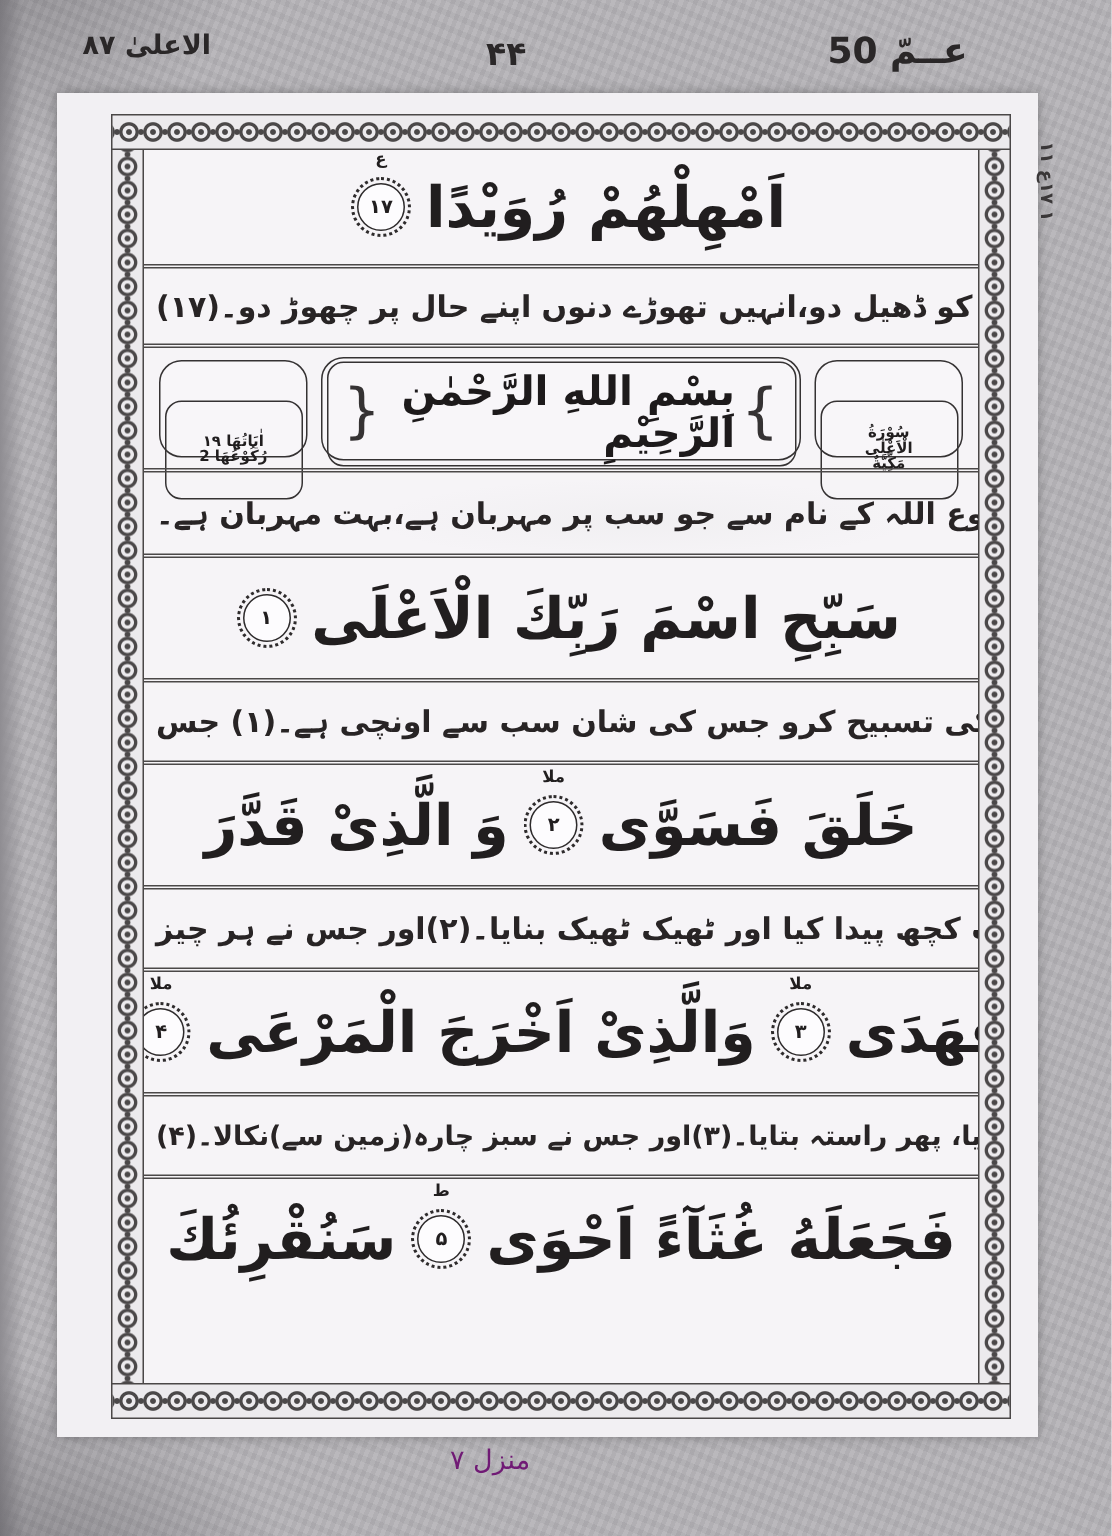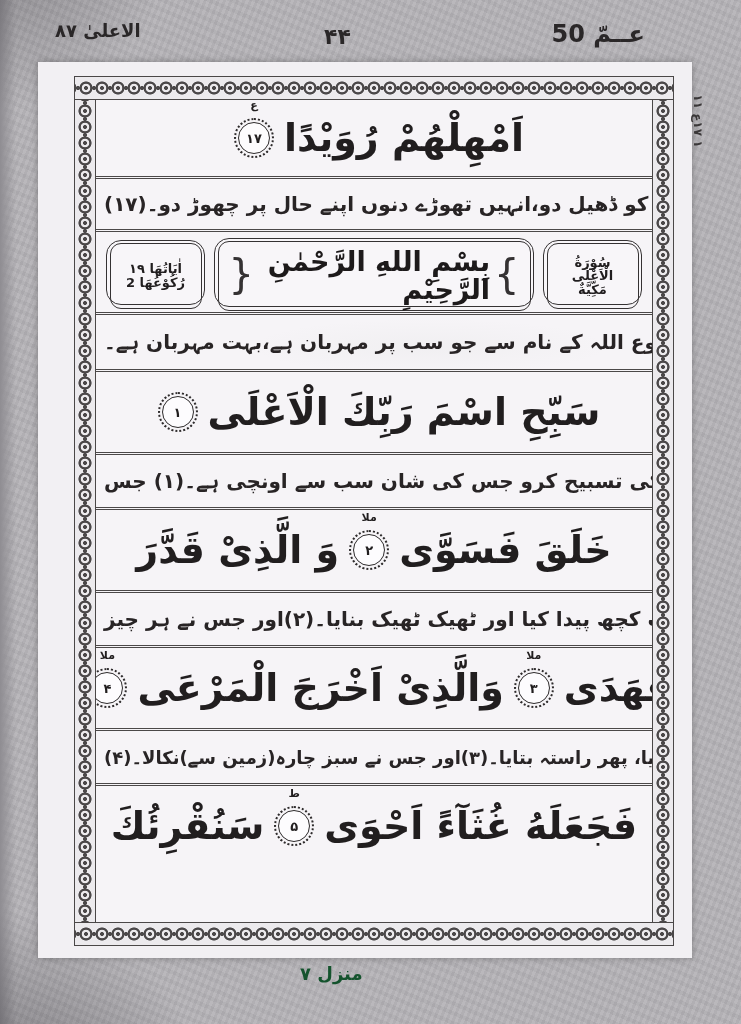--- a/index.html
+++ b/index.html
@@ -67,26 +67,26 @@
     font-size:11px;font-weight:bold;white-space:nowrap;color:#211e1f;
   }
   .bism-row{display:flex;align-items:center;gap:9px;padding:0 10px;}
   .cart{border:1.3px solid #353233;border-radius:15px;padding:2.5px;background:#f8f6f9;flex:0 0 auto;}
   .cart-inner{
     border:1.3px solid #353233;border-radius:11px;height:100%;
     display:flex;flex-direction:column;align-items:center;justify-content:center;
     padding:3px 10px;line-height:1.05;
   }
   .cart-side{height:58px;min-width:92px;}
-  .cart-side .cart-inner{font-size:13px;font-weight:bold;color:#211e1f;}
+  .cart-side .cart-inner{font-size:10px;font-weight:bold;color:#211e1f;margin-top:24px;}
   .cart-center{flex:1;height:62px;}
   .cart-center .cart-inner{flex-direction:row;gap:4px;font-size:27px;font-weight:bold;color:#1d1a1b;}
   .brace{font-size:40px;font-weight:normal;color:#353233;line-height:0;margin-top:-4px;}
   .footer{
-    position:absolute;left:300px;top:963px;font-size:18px;font-weight:bold;color:#14532d;direction:rtl;
+    position:absolute;left:300px;top:963px;font-size:18px;font-weight:normal;color:#701a75;direction:rtl;
   }
 </style>
 </head>
 <body>
 
 <div class="hdr hdr-right">عــمّ 50</div>
 <div class="hdr hdr-center">۴۴</div>
 <div class="hdr hdr-left">الاعلىٰ ۸۷</div>
 
 <div class="page">

